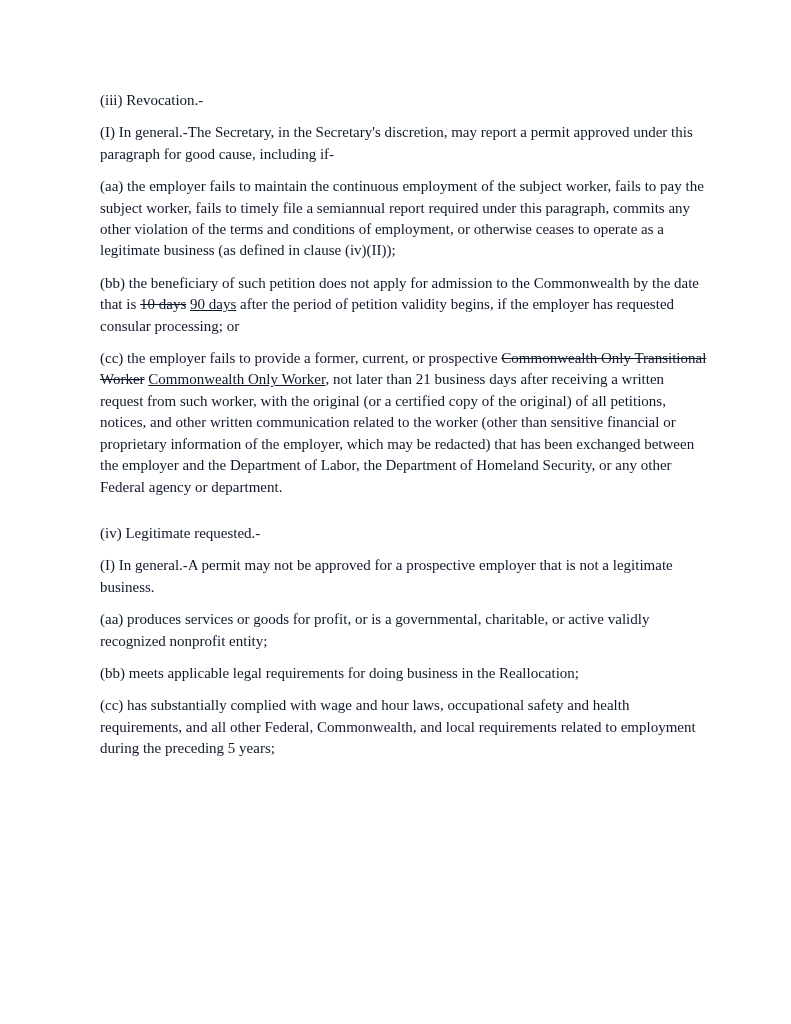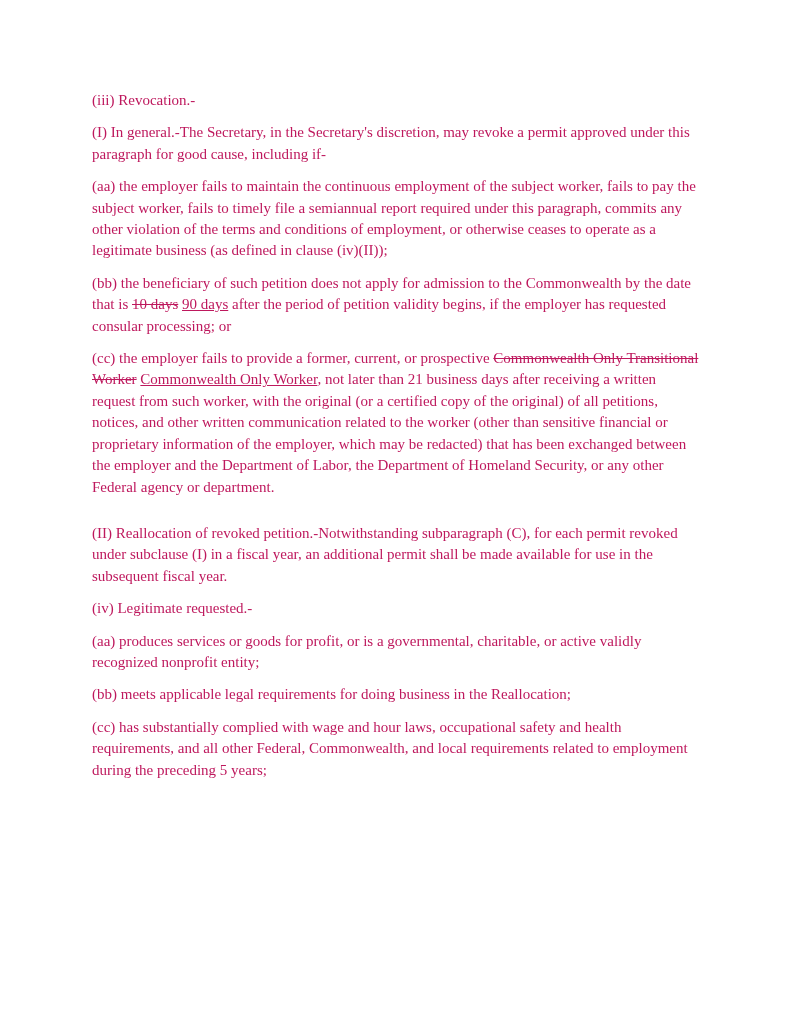--- a/index.html
+++ b/index.html
@@ -11,26 +11,26 @@
     position: relative;
     width: 791px;
     height: 1024px;
     background: #ffffff;
     overflow: hidden;
     box-sizing: border-box;
   }
   .doc-body {
     position: absolute;
     top: 90px;
-    left: 92px;
+    left: 100px;
     width: 607px;
     font-family: "Liberation Serif", "DejaVu Serif", serif;
     font-size: 15px;
     line-height: 21.4px;
-    color: #be185d;
+    color: #0f172a;
     text-align: left;
   }
   .para {
     margin: 0 0 11px 0;
     padding: 0;
   }
   .para.spacer {
     height: 14px;
     margin: 0;
   }
@@ -45,24 +45,24 @@
     text-decoration: underline;
     margin-top: 45px;
   }
 </style>
 </head>
 <body>
 
 <main class="page">
   <article class="doc-body" id="doc-body">
       <p class="para"><span class="seg-normal">(iii) Revocation.-</span></p>
-      <p class="para"><span class="seg-normal">(I) In general.-The Secretary, in the Secretary's discretion, may revoke a permit approved under this paragraph for good cause, including if-</span></p>
+      <p class="para"><span class="seg-normal">(I) In general.-The Secretary, in the Secretary's discretion, may report a permit approved under this paragraph for good cause, including if-</span></p>
       <p class="para"><span class="seg-normal">(aa) the employer fails to maintain the continuous employment of the subject worker, fails to pay the subject worker, fails to timely file a semiannual report required under this paragraph, commits any other violation of the terms and conditions of employment, or otherwise ceases to operate as a legitimate business (as defined in clause (iv)(II));</span></p>
       <p class="para"><span class="seg-normal">(bb) the beneficiary of such petition does not apply for admission to the Commonwealth by the date that is </span><span class="seg-strike">10 days</span><span class="seg-normal"> </span><span class="seg-underline">90 days</span><span class="seg-normal"> after the period of petition validity begins, if the employer has requested consular processing; or</span></p>
       <p class="para"><span class="seg-normal">(cc) the employer fails to provide a former, current, or prospective </span><span class="seg-strike">Commonwealth Only Transitional Worker</span><span class="seg-normal"> </span><span class="seg-underline">Commonwealth Only Worker</span><span class="seg-normal">, not later than 21 business days after receiving a written request from such worker, with the original (or a certified copy of the original) of all petitions, notices, and other written communication related to the worker (other than sensitive financial or proprietary information of the employer, which may be redacted) that has been exchanged between the employer and the Department of Labor, the Department of Homeland Security, or any other Federal agency or department.</span></p>
       <p class="para spacer"></p>
-      <p class="para"><span class="seg-normal">(II) Reallocation of revoked petition.-Notwithstanding subparagraph (C), for each permit revoked under subclause (I) in a fiscal year, an additional permit shall be made available for use in the subsequent fiscal year.</span></p>
       <p class="para"><span class="seg-normal">(iv) Legitimate requested.-</span></p>
+      <p class="para"><span class="seg-normal">(I) In general.-A permit may not be approved for a prospective employer that is not a legitimate business.</span></p>
       <p class="para"><span class="seg-normal">(aa) produces services or goods for profit, or is a governmental, charitable, or active validly recognized nonprofit entity;</span></p>
       <p class="para"><span class="seg-normal">(bb) meets applicable legal requirements for doing business in the Reallocation;</span></p>
       <p class="para"><span class="seg-normal">(cc) has substantially complied with wage and hour laws, occupational safety and health requirements, and all other Federal, Commonwealth, and local requirements related to employment during the preceding 5 years;</span></p>
     </article>
 </main>
 
 </body></html>

